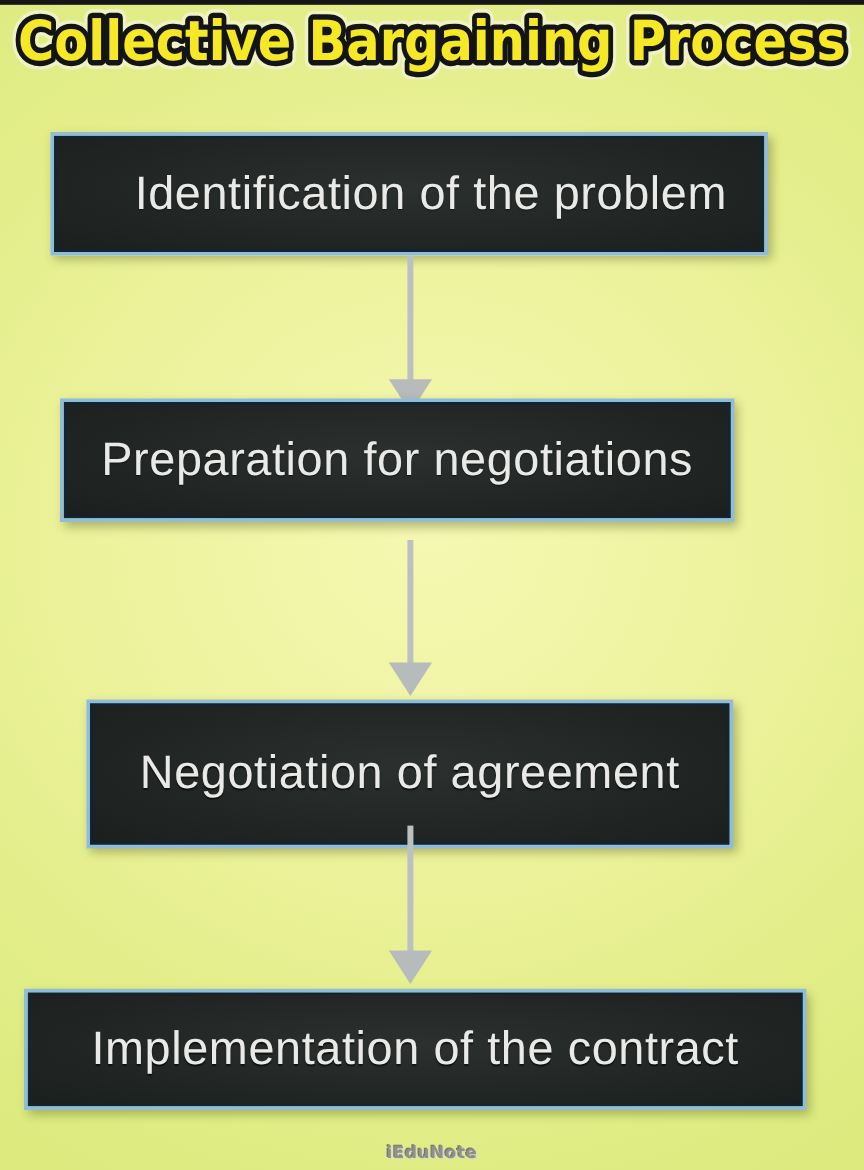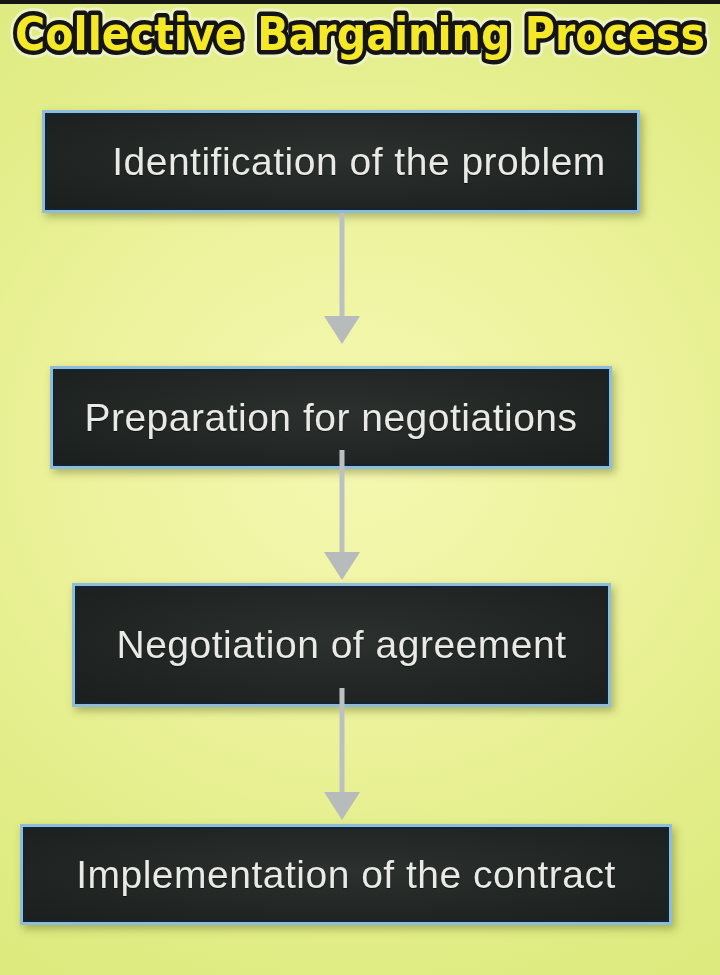--- a/index.html
+++ b/index.html
@@ -62,21 +62,21 @@
   .step-label {
     color: #e9e9e7;
     font-family: "Liberation Sans", "DejaVu Sans", sans-serif;
     font-size: 39px;
     letter-spacing: 0.5px;
     white-space: nowrap;
     text-shadow: 0 1px 1px rgba(0,0,0,0.6);
   }
 
   .box-1 { left: 42px; top: 110px; width: 598px; height: 103px; padding-left: 36px; }
-  .box-2 { left: 50px; top: 366px; width: 562px; height: 103px; }
+  .box-2 { left: 50px; top: 332px; width: 562px; height: 103px; }
   .box-3 { left: 72px; top: 583px; width: 539px; height: 124px; }
   .box-4 { left: 20px; top: 824px; width: 652px; height: 101px; }
 
   .arrow {
     position: absolute;
     width: 36px;
   }
   .arrow-1 { left: 324px; top: 213px; height: 131px; }
   .arrow-2 { left: 324px; top: 450px; height: 130px; }
   .arrow-3 { left: 324px; top: 688px; height: 132px; }
@@ -149,14 +149,15 @@
 
   <div class="arrow arrow-3">
     <div class="shaft"></div>
     <div class="head"></div>
   </div>
 
   <div class="step-box box-4">
     <span class="step-label">Implementation of the contract</span>
   </div>
 
+  <div class="watermark">iEduNote</div>
 
 </div>
 
 </body></html>

